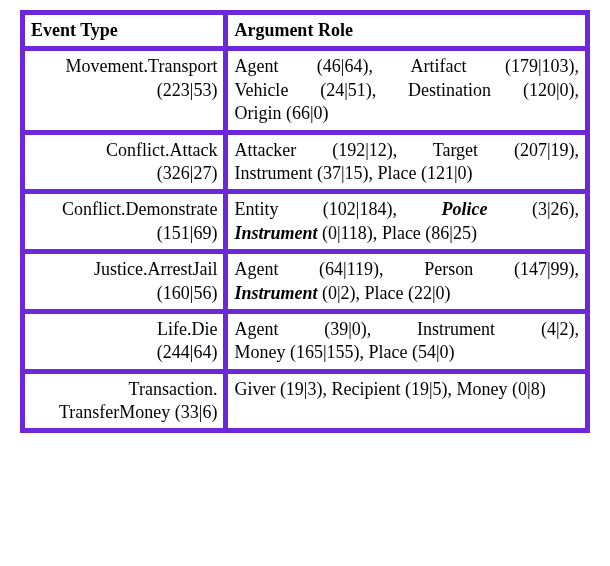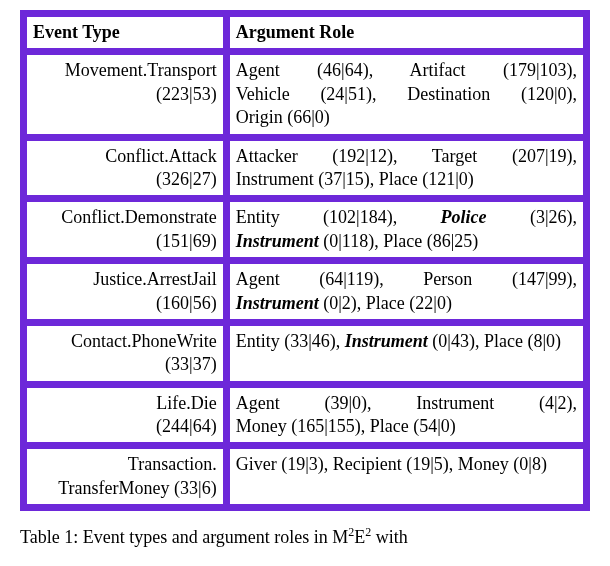--- a/index.html
+++ b/index.html
@@ -14,21 +14,21 @@
     width: 610px;
     box-sizing: border-box;
     padding: 10px 20px 10px 20px;
   }
   table {
     border-collapse: collapse;
     width: 100%;
     table-layout: fixed;
   }
   td, th {
-    border: 7px solid #6d28d9;
+    border: 5px solid #6d28d9;
     padding: 4px 6px;
     vertical-align: top;
     text-align: left;
     font-size: 18px;
     line-height: 1.3;
   }
   th {
     font-weight: bold;
   }
   col.left { width: 36%; }
@@ -100,45 +100,33 @@
           <td>
             <span class="left-col-line">Justice.ArrestJail</span>
             <span class="left-col-line">(160|56)</span>
           </td>
           <td>
             <div class="cell-content"><span class="seg"><span>Agent</span><span> (64|119),</span></span> <span class="seg"><span>Person</span><span> (147|99),</span></span> <span class="seg"><span class="bold">Instrument</span><span> (0|2),</span></span> <span class="seg"><span>Place</span><span> (22|0)</span></span></div>
           </td>
         </tr>
         <tr>
           <td>
-            <span class="left-col-line">Contact.PhoneWrite</span>
-            <span class="left-col-line">(33|37)</span>
-          </td>
-          <td>
-            <div class="cell-content"><span class="seg"><span>Entity</span><span> (33|46),</span></span> <span class="seg"><span class="bold">Instrument</span><span> (0|43),</span></span> <span class="seg"><span>Place</span><span> (8|0)</span></span></div>
-          </td>
-        </tr>
-        <tr>
-          <td>
             <span class="left-col-line">Life.Die</span>
             <span class="left-col-line">(244|64)</span>
           </td>
           <td>
             <div class="cell-content"><span class="seg"><span>Agent</span><span> (39|0),</span></span> <span class="seg"><span>Instrument</span><span> (4|2),</span></span> <span class="seg"><span>Money</span><span> (165|155),</span></span> <span class="seg"><span>Place</span><span> (54|0)</span></span></div>
           </td>
         </tr>
         <tr>
           <td>
             <span class="left-col-line">Transaction.</span>
             <span class="left-col-line">TransferMoney (33|6)</span>
           </td>
           <td>
             <div class="cell-content"><span class="seg"><span>Giver</span><span> (19|3),</span></span> <span class="seg"><span>Recipient</span><span> (19|5),</span></span> <span class="seg"><span>Money</span><span> (0|8)</span></span></div>
           </td>
         </tr>
       </tbody>
 </table>
 
-<div class="caption">
-  <span>Table 1: Event types and argument roles in M</span><span class="sup">2</span><span>E</span><span class="sup">2</span><span> with</span>
-</div>
 
 </div>
 
 </body></html>

